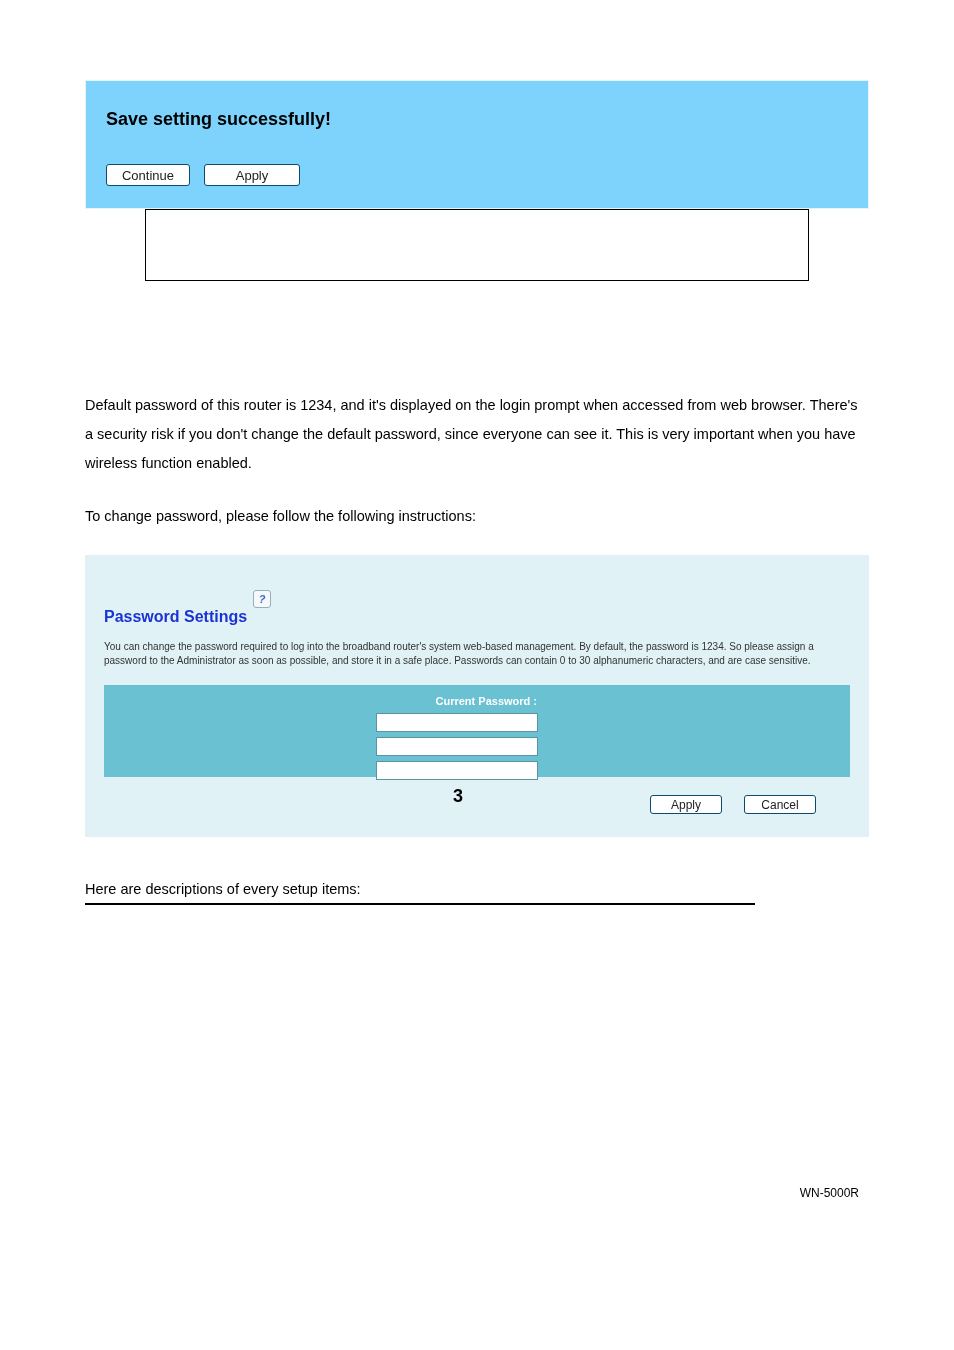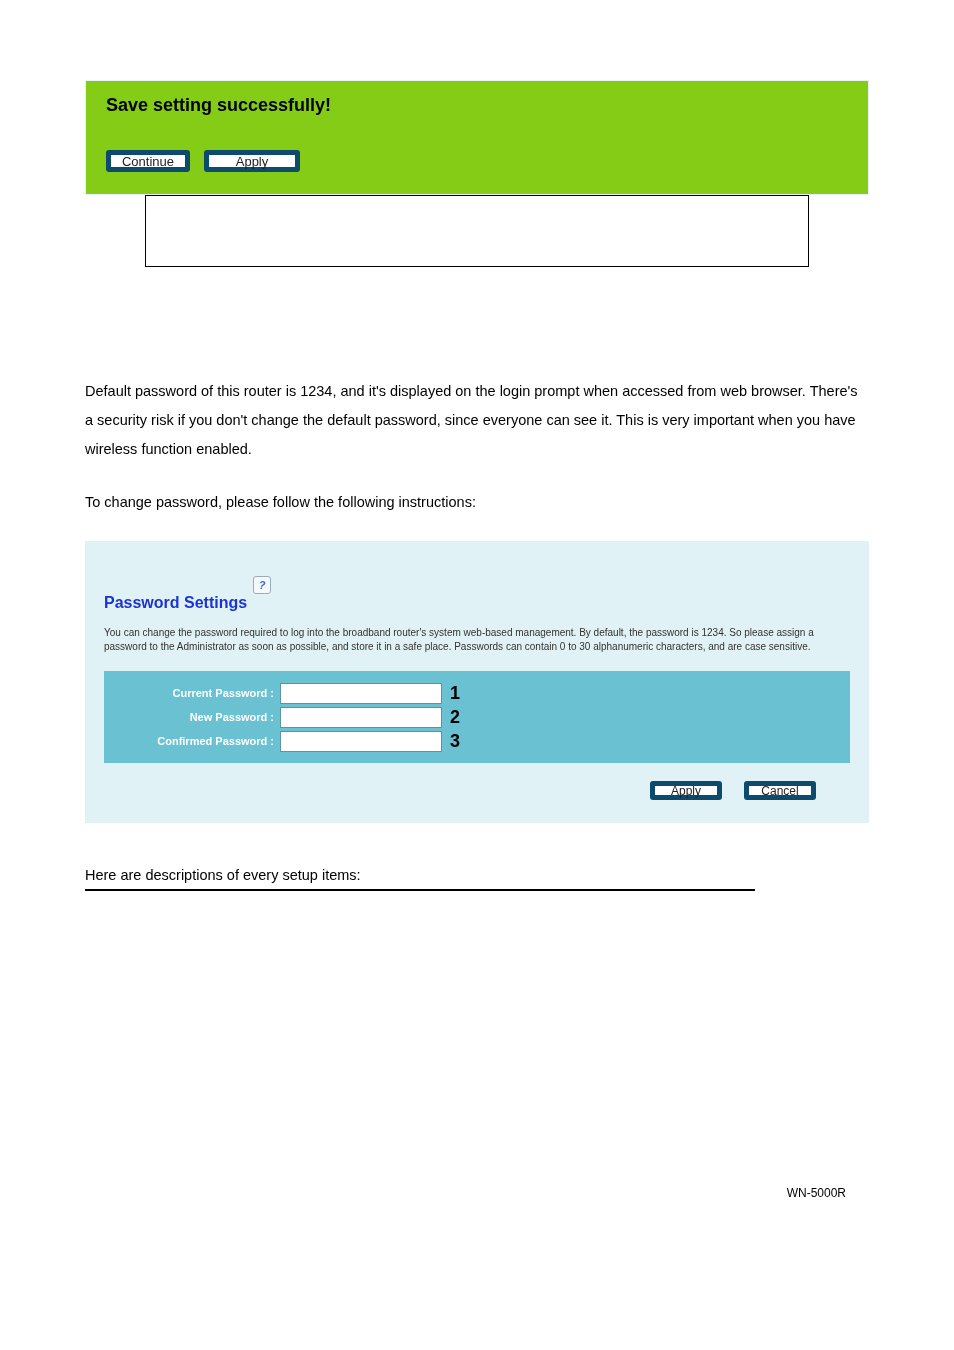--- a/index.html
+++ b/index.html
@@ -1,46 +1,46 @@
 <!DOCTYPE html>
 <html><head>
 <meta charset="utf-8">
 <style>
   html,body{margin:0;padding:0;background:#fff;font-family:Arial,Helvetica,sans-serif;color:#000;}
   .page{width:954px;min-height:1350px;position:relative;box-sizing:border-box;padding:80px 85px 0 85px;}
   
-  .save-panel{background:#84cc16;border:1px solid #e6f3f6;padding:14px 20px 22px 20px;}
+  .save-panel{background:#7dd3fc;border:1px solid #e6f3f6;padding:28px 20px 22px 20px;}
   .save-title{font-size:18px;font-weight:bold;margin-bottom:18px;}
   .save-text{font-size:13px;color:#333;line-height:1.45;}
   .save-btns{margin-top:34px;display:flex;gap:14px;}
-  .win-btn{background:#fff;border:5px solid #0c4a6e;border-radius:3px;font-size:13px;color:#222;height:22px;display:inline-flex;align-items:center;justify-content:center;font-family:Arial;}
+  .win-btn{background:#fff;border:1px solid #0c4a6e;border-radius:3px;font-size:13px;color:#222;height:22px;display:inline-flex;align-items:center;justify-content:center;font-family:Arial;}
   .win-btn.small{width:84px;}
   .win-btn.med{width:96px;}
   
   .body-text p{font-size:14.5px;line-height:2.0;margin:24px 0;}
   .body-text p.first{margin-top:30px;}
   
   .empty-box{border:1px solid #000;height:70px;margin:0 60px 0 60px;}
   
   .pw-panel{background:#e1f2f6;border:1px solid #e1f2f6;padding:16px 18px 22px 18px;margin-top:14px;}
   .pw-title{display:flex;align-items:center;gap:6px;}
   .pw-title span.t{color:#1a33d6;font-weight:bold;font-size:16px;margin-top:36px;}
   .pw-help{width:16px;height:16px;border:1px solid #99aebd;border-radius:3px;color:#3a6cc2;font-style:italic;font-weight:bold;font-size:11px;display:inline-flex;align-items:center;justify-content:center;background:#f5f9fc;}
   .pw-desc{font-size:10px;color:#323232;line-height:1.35;margin:14px 0 18px 0;}
   .pw-form{background:#69c1d2;padding:10px 50px 10px 10px;}
-  .pw-row{display:flex;align-items:center;height:24px;gap:6px;}
+  .pw-row{display:flex;align-items:center;height:24px;gap:6px;flex-direction:column;}
   .pw-label{width:160px;text-align:right;color:#fff;font-weight:bold;font-size:11px;}
   .pw-input{width:156px;height:17px;border:1px solid #5b94a3;background:#fff;}
   .pw-num{font-size:18px;font-weight:bold;margin-left:2px;}
   .pw-actions{display:flex;justify-content:flex-end;gap:22px;margin-top:18px;padding-right:34px;}
   .pw-actions .win-btn{width:72px;height:19px;font-size:12px;}
   
   .closing{font-size:14.5px;margin:44px 0 6px 0;}
   .hr{border-top:2.5px solid #000;width:670px;}
-  .footer{position:absolute;bottom:150px;right:108px;font-size:12px;margin-top:22px;}
+  .footer{position:absolute;bottom:150px;right:95px;font-size:12px;margin-top:22px;}
 </style>
 </head>
 <body>
 
 <div class="page">
 
   <div class="save-panel">
     <div class="save-title">Save setting successfully!</div>
     <div class="save-btns">
       <button class="win-btn small">Continue</button>

